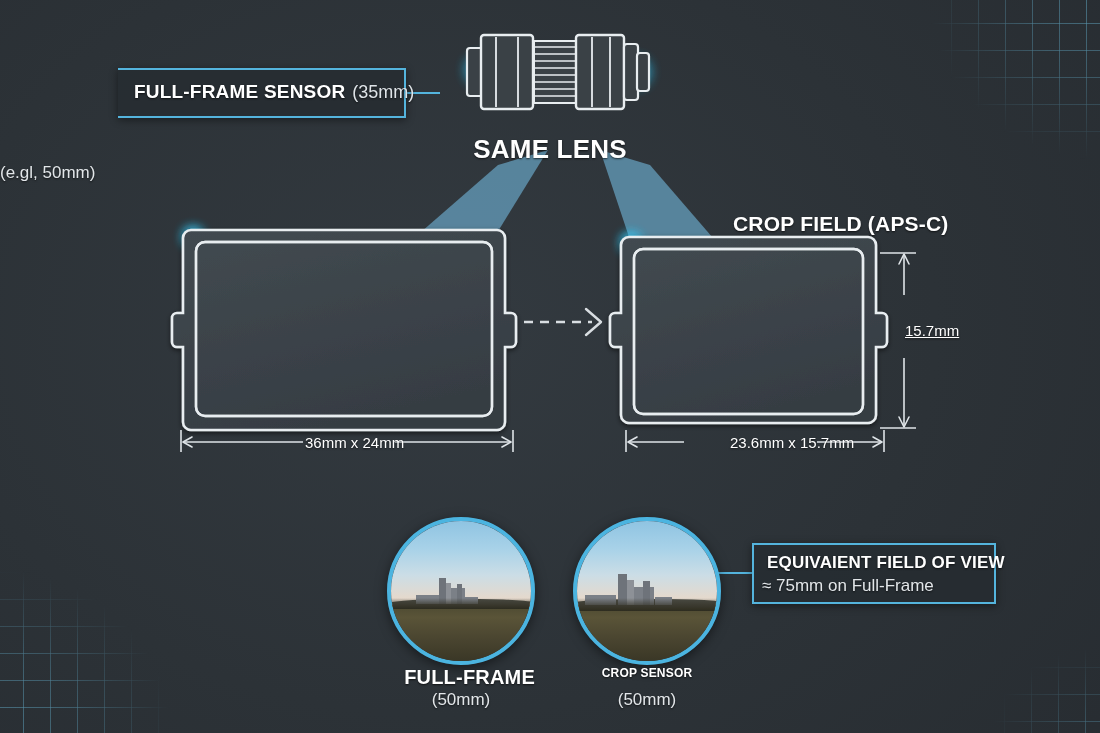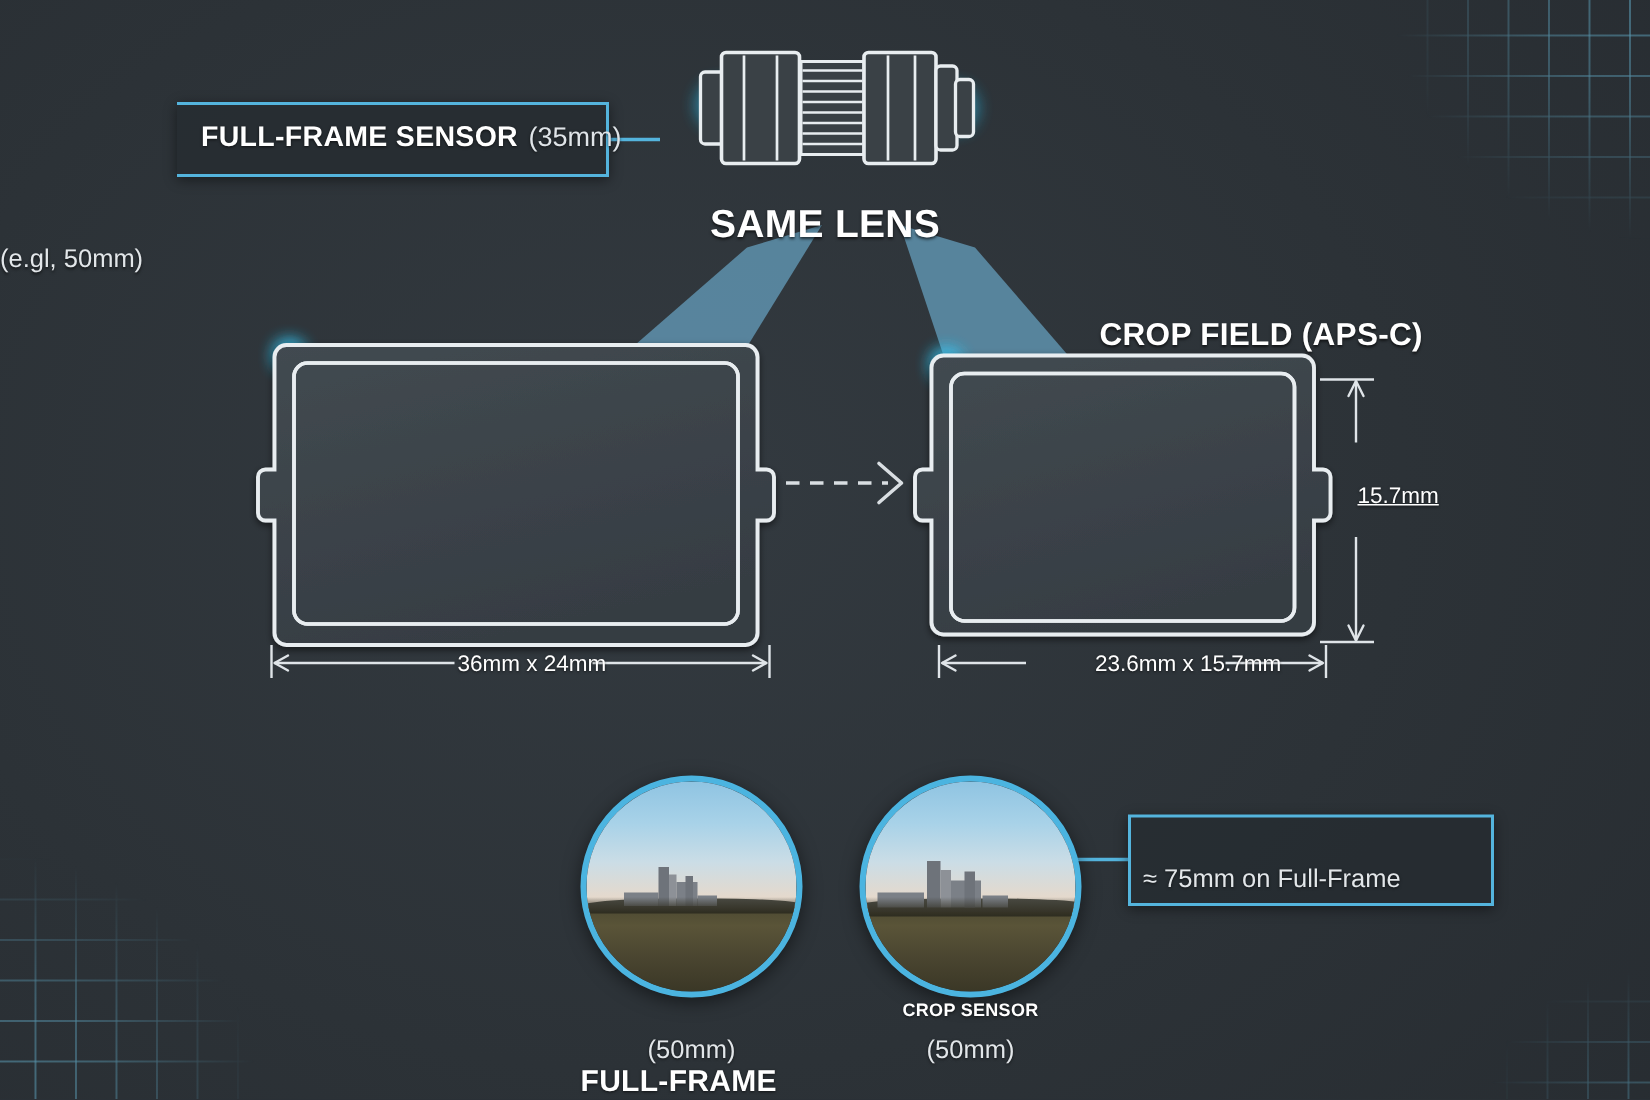--- a/index.html
+++ b/index.html
@@ -271,36 +271,37 @@
     <div class="treeline" style="left:-4%; top:56%; width:112%; height:6%;"></div>
 
     <div class="bldg dark" style="left:34%; top:41%; width:5%;  height:18%;"></div>
     <div class="bldg" style="left:39%; top:44%; width:4%;  height:15%;"></div>
     <div class="bldg low" style="left:43%; top:48%; width:10%; height:11%;"></div>
     <div class="bldg dark" style="left:47%; top:45%; width:4%;  height:14%;"></div>
     <div class="bldg low" style="left:18%; top:53%; width:16%; height:6%;"></div>
     <div class="bldg low" style="left:53%; top:54%; width:9%;  height:5%;"></div>
     <div class="horizon-haze" style="top:55%; height:8%;"></div>
   </div>
-  <div class="hdg" style="left:387px; top:666px; width:148px; text-align:left; font-size:20px;margin-top:44px;">FULL-FRAME</div>
+  <div class="hdg" style="left:387px; top:666px; width:148px; text-align:right; font-size:20px;">FULL-FRAME</div>
   <div class="sub" style="left:387px; top:690px; width:148px; text-align:center; font-size:17px;">(50mm)</div>
 
   <div class="photo" style="left:573px; top:517px; width:148px; height:148px;">
     <div class="sky" style="height:62%;"></div>
     <div class="ground" style="height:40%;"></div>
     <div class="treeline" style="left:-8%; top:56%; width:120%; height:6.5%;"></div>
 
     <div class="bldg dark" style="left:29%; top:38%; width:7%;  height:22%;"></div>
     <div class="bldg" style="left:36%; top:42%; width:5%;  height:18%;"></div>
     <div class="bldg low" style="left:41%; top:47%; width:14%; height:13%;"></div>
     <div class="bldg dark" style="left:47%; top:43%; width:5%;  height:17%;"></div>
     <div class="bldg low" style="left:6%;  top:53%; width:22%; height:7%;"></div>
     <div class="bldg low" style="left:56%; top:54%; width:12%; height:6%;"></div>
     <div class="horizon-haze" style="top:55%; height:9%;"></div>
   </div>
   <div class="hdg" style="left:573px; top:666px; width:148px; text-align:center; font-size:12px;">CROP SENSOR</div>
   <div class="sub" style="left:573px; top:690px; width:148px; text-align:center; font-size:17px;">(50mm)</div>
 
   <div class="callout" style="left:752px; top:543px; width:244px; height:61px;">
+    <div class="hdg" style="position:absolute; left:13px; top:8px; font-size:17px;">EQUIVAIENT FIELD OF VIEW</div>
     <div class="sub" style="position:absolute; left:8px; top:31px; font-size:17px;">≈ 75mm on Full-Frame</div>
   </div>
 
 </div>
 
 </body></html>

